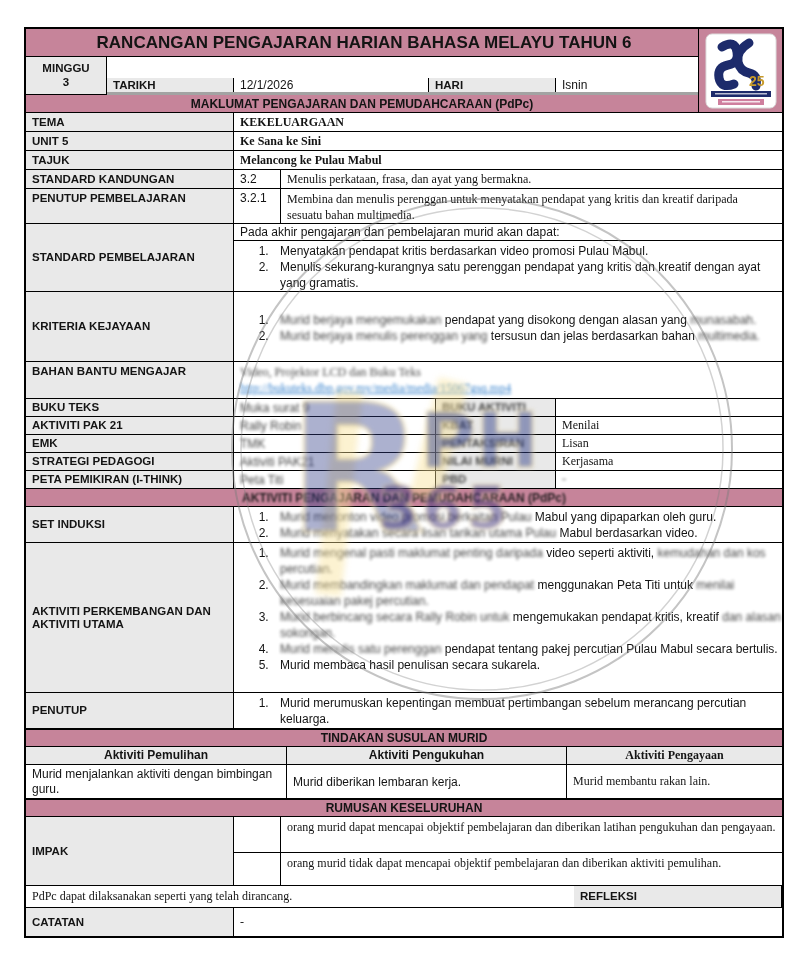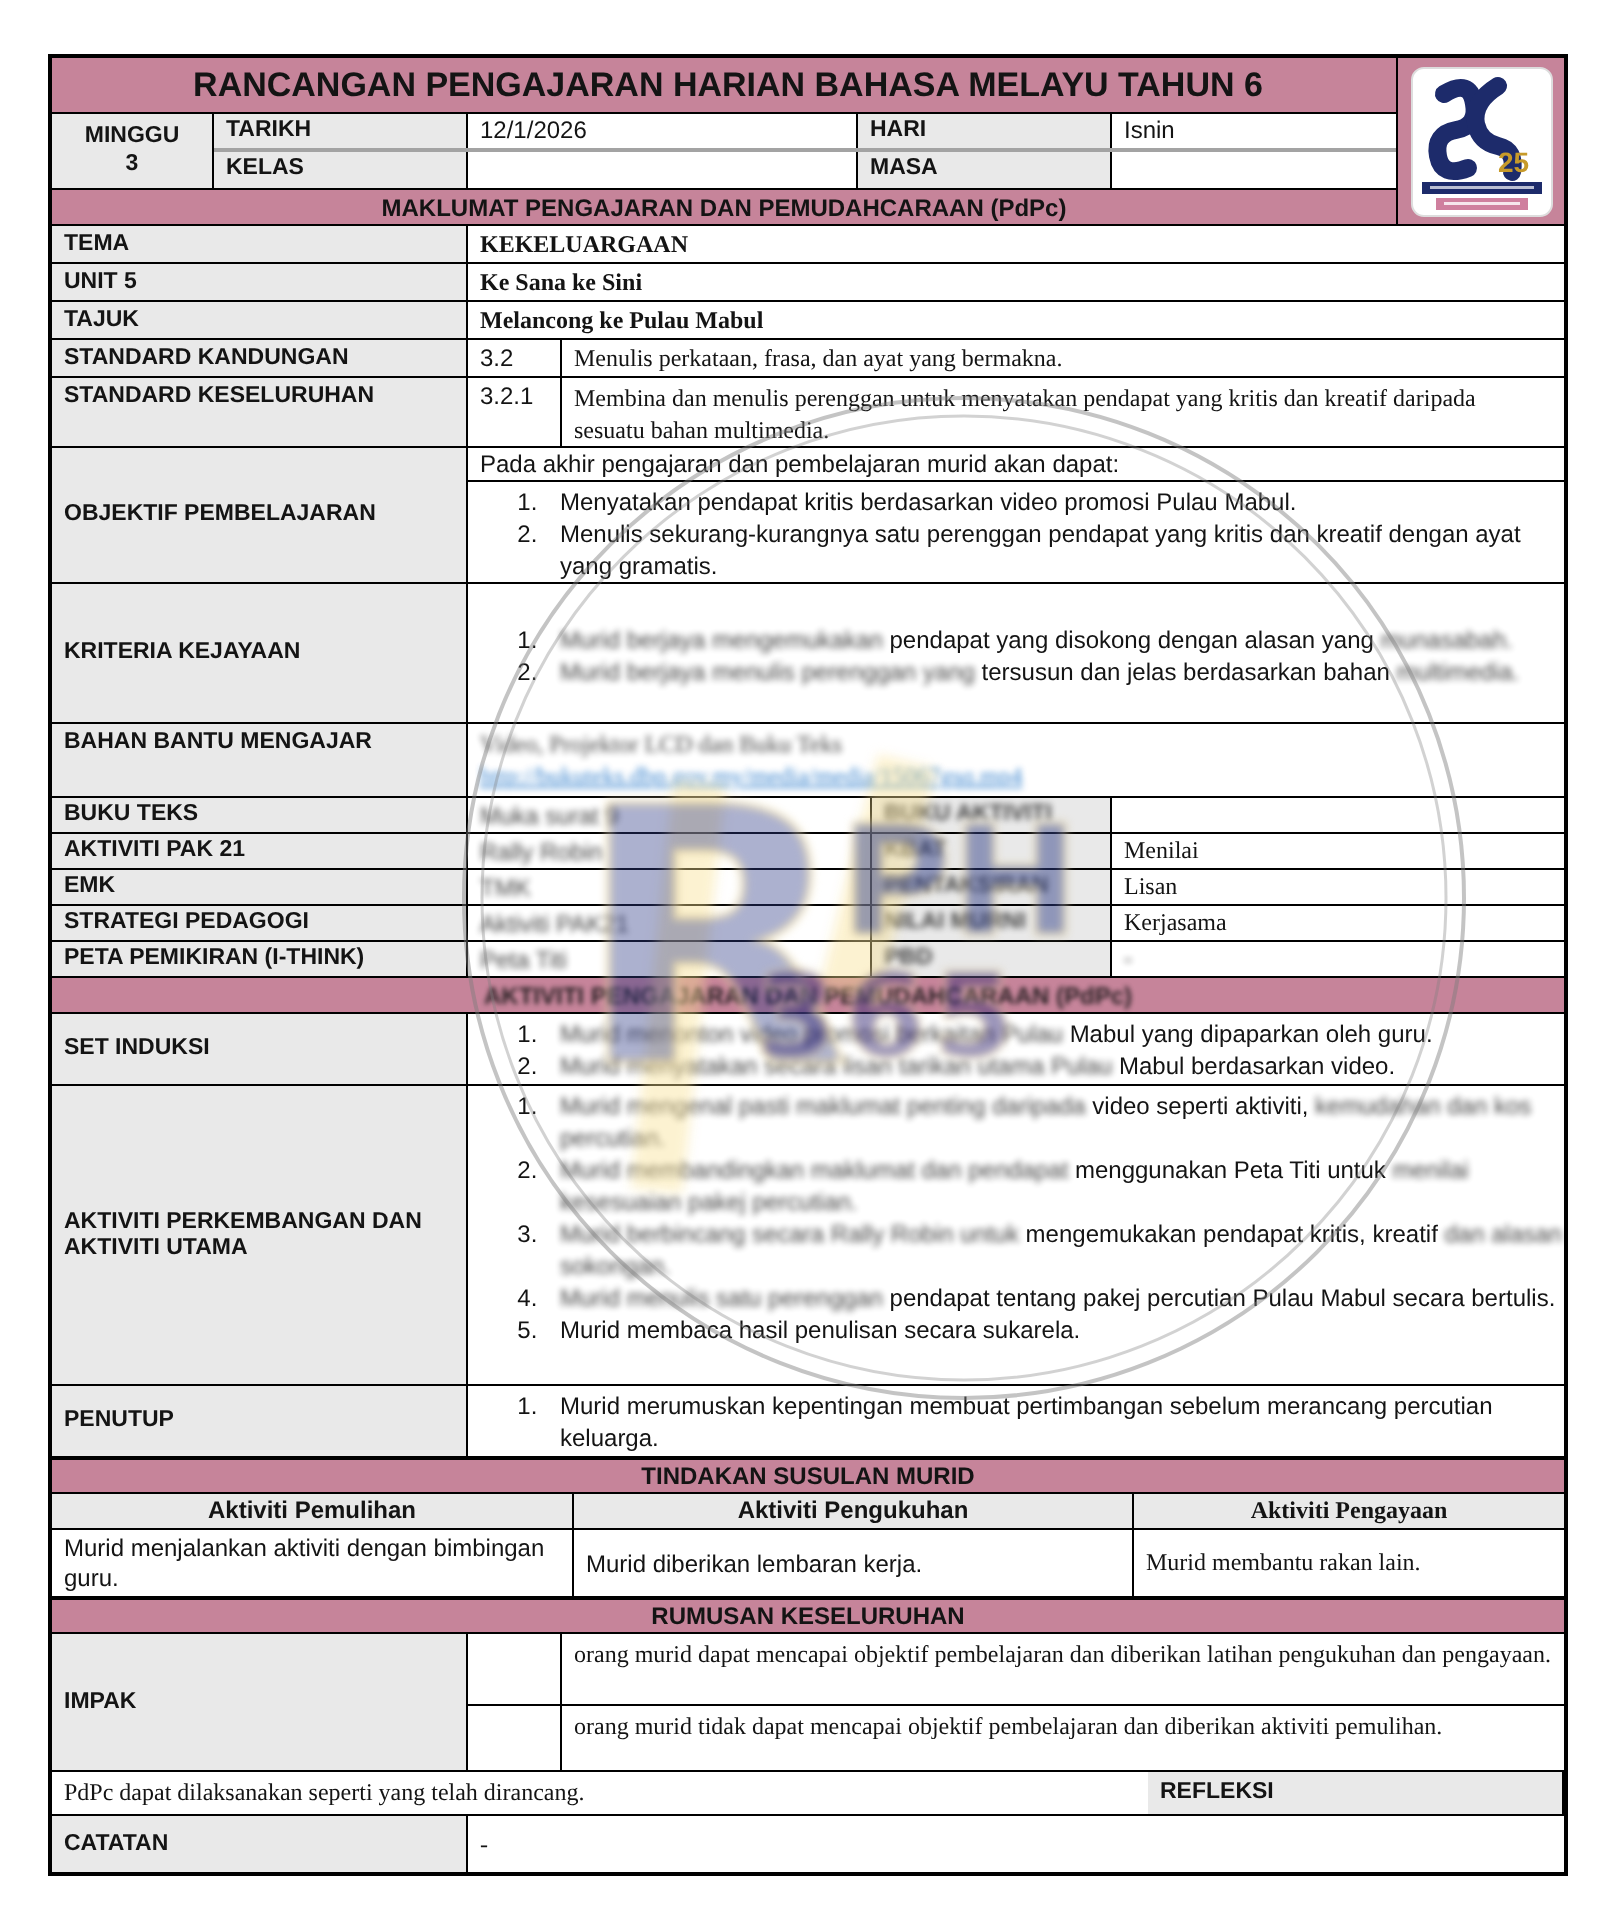--- a/index.html
+++ b/index.html
@@ -19,21 +19,21 @@
   .bt2{border-top:1px solid #000;}
   .title-cell{width:676px;background:#c6849a;font-weight:bold;font-size:17px;
         justify-content:center;display:flex;align-items:center;border-right:none;}
   .logo-space{flex:1;background:#c6849a;}
   .stack{display:flex;flex-direction:column;flex:1;min-width:0;}
   .sub{display:flex;align-items:center;box-sizing:border-box;padding:0 6px;font-size:12px;}
   ol{margin:2px 0 0 0;padding-left:38px;font-size:12px;line-height:16px;}
   li{padding-left:8px;}
   .toplines{flex:1;display:flex;flex-direction:column;}
   .toprow{display:flex;height:19px;box-sizing:border-box;}
-  .toprow.b{border-bottom:2px solid #a3a3a3;}
+  .toprow.b{border-bottom:5px solid #a3a3a3;margin-top:21px;}
   .minggu{width:81px;flex-direction:column;justify-content:center;text-align:center;
         font-size:11.5px;gap:1px;}
   .blur{filter:blur(1.6px);opacity:.8;}
   .blur2{filter:blur(1.2px);opacity:.9;}
   a.link{color:#0563c1;text-decoration:underline;font-size:12px;}
   .just{text-align:justify;}
   
   .wm{position:absolute;inset:0;pointer-events:none;z-index:5;overflow:hidden;}
   .wm>div{position:absolute;line-height:1;font-family:"DejaVu Sans",sans-serif;}
   .wm-bar{background:rgba(247,223,146,.42);filter:blur(3px);}
@@ -97,27 +97,27 @@
     <div class="cell val last" style="flex:1;font-weight:bold">Melancong ke Pulau Mabul</div>
   </div>
 
   <div class="row" style="height:19px">
     <div class="cell lab" style="width:208px">STANDARD KANDUNGAN</div>
     <div class="cell val" style="width:47px">3.2</div>
     <div class="cell val last" style="flex:1">Menulis perkataan, frasa, dan ayat yang bermakna.</div>
   </div>
 
   <div class="row" style="height:35px">
-    <div class="cell lab" style="width:208px;align-items:flex-start;padding-top:3px">STANDARD KESELURUHAN</div>
+    <div class="cell lab" style="width:208px;align-items:flex-start;padding-top:3px">PENUTUP PEMBELAJARAN</div>
     <div class="cell val" style="width:47px;align-items:flex-start;padding-top:2px">3.2.1</div>
     <div class="cell val last" style="flex:1;align-items:flex-start;padding-top:2px;line-height:16px">Membina dan menulis perenggan untuk menyatakan pendapat yang kritis dan kreatif daripada sesuatu bahan multimedia.</div>
   </div>
 
   <div class="row" style="height:68px">
-    <div class="cell lab" style="width:208px">OBJEKTIF PEMBELAJARAN</div>
+    <div class="cell lab" style="width:208px">STANDARD PEMBELAJARAN</div>
     <div class="stack">
       <div class="sub" style="height:19px;border-bottom:1px solid #000">Pada akhir pengajaran dan pembelajaran murid akan dapat:</div>
       <div style="flex:1">
         <ol>
             <li><span>Menyatakan pendapat kritis berdasarkan video promosi Pulau Mabul.</span></li>
             <li><span>Menulis sekurang-kurangnya satu perenggan pendapat yang kritis dan kreatif dengan ayat yang gramatis.</span></li>
           </ol>
       </div>
     </div>
   </div>

